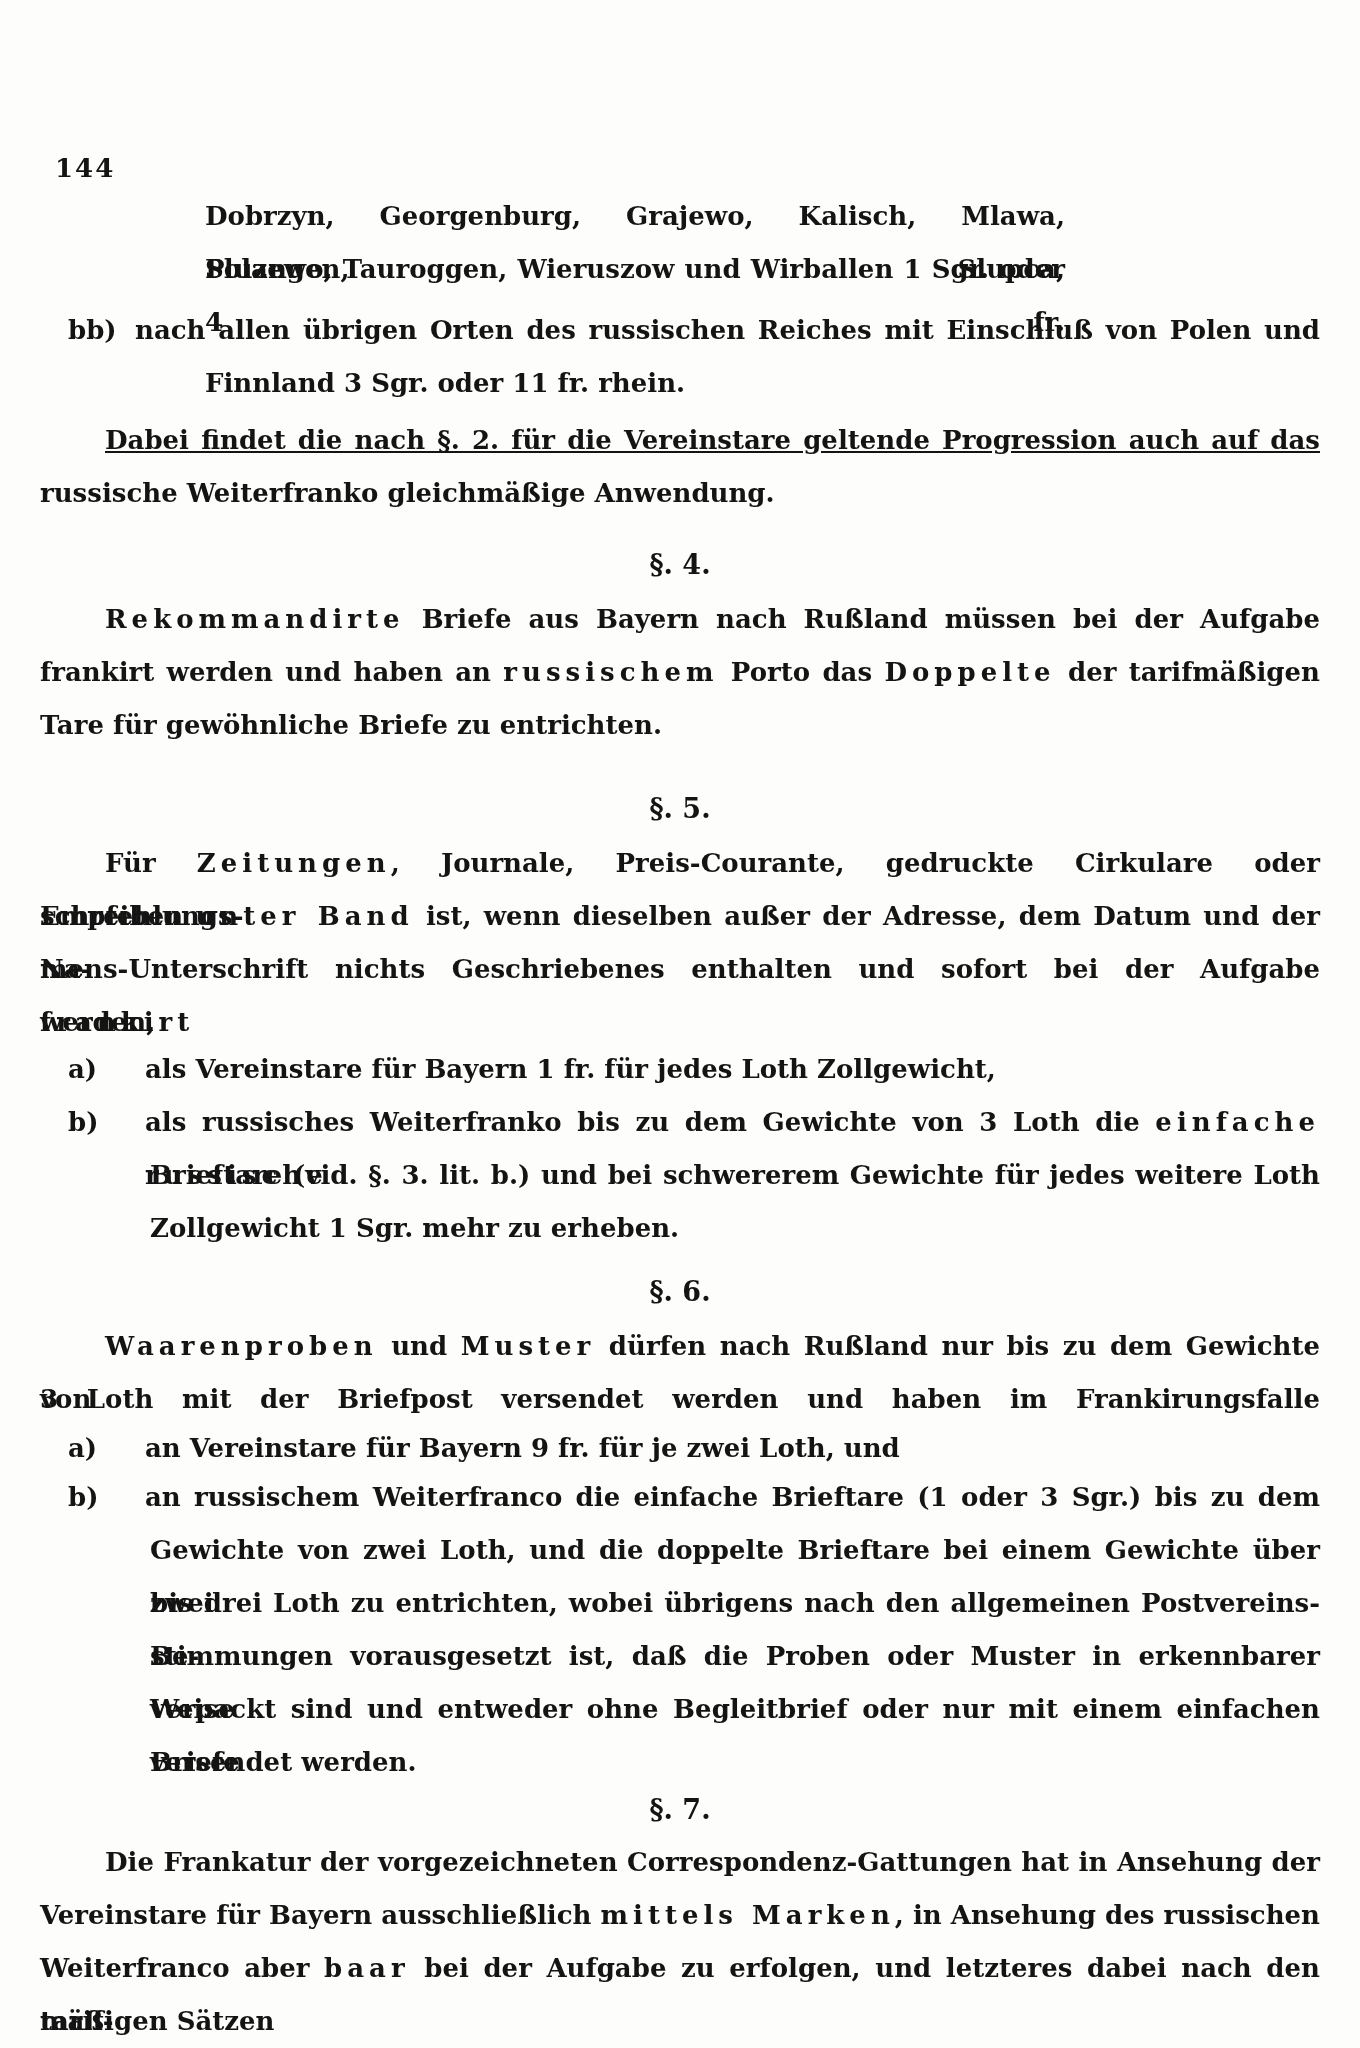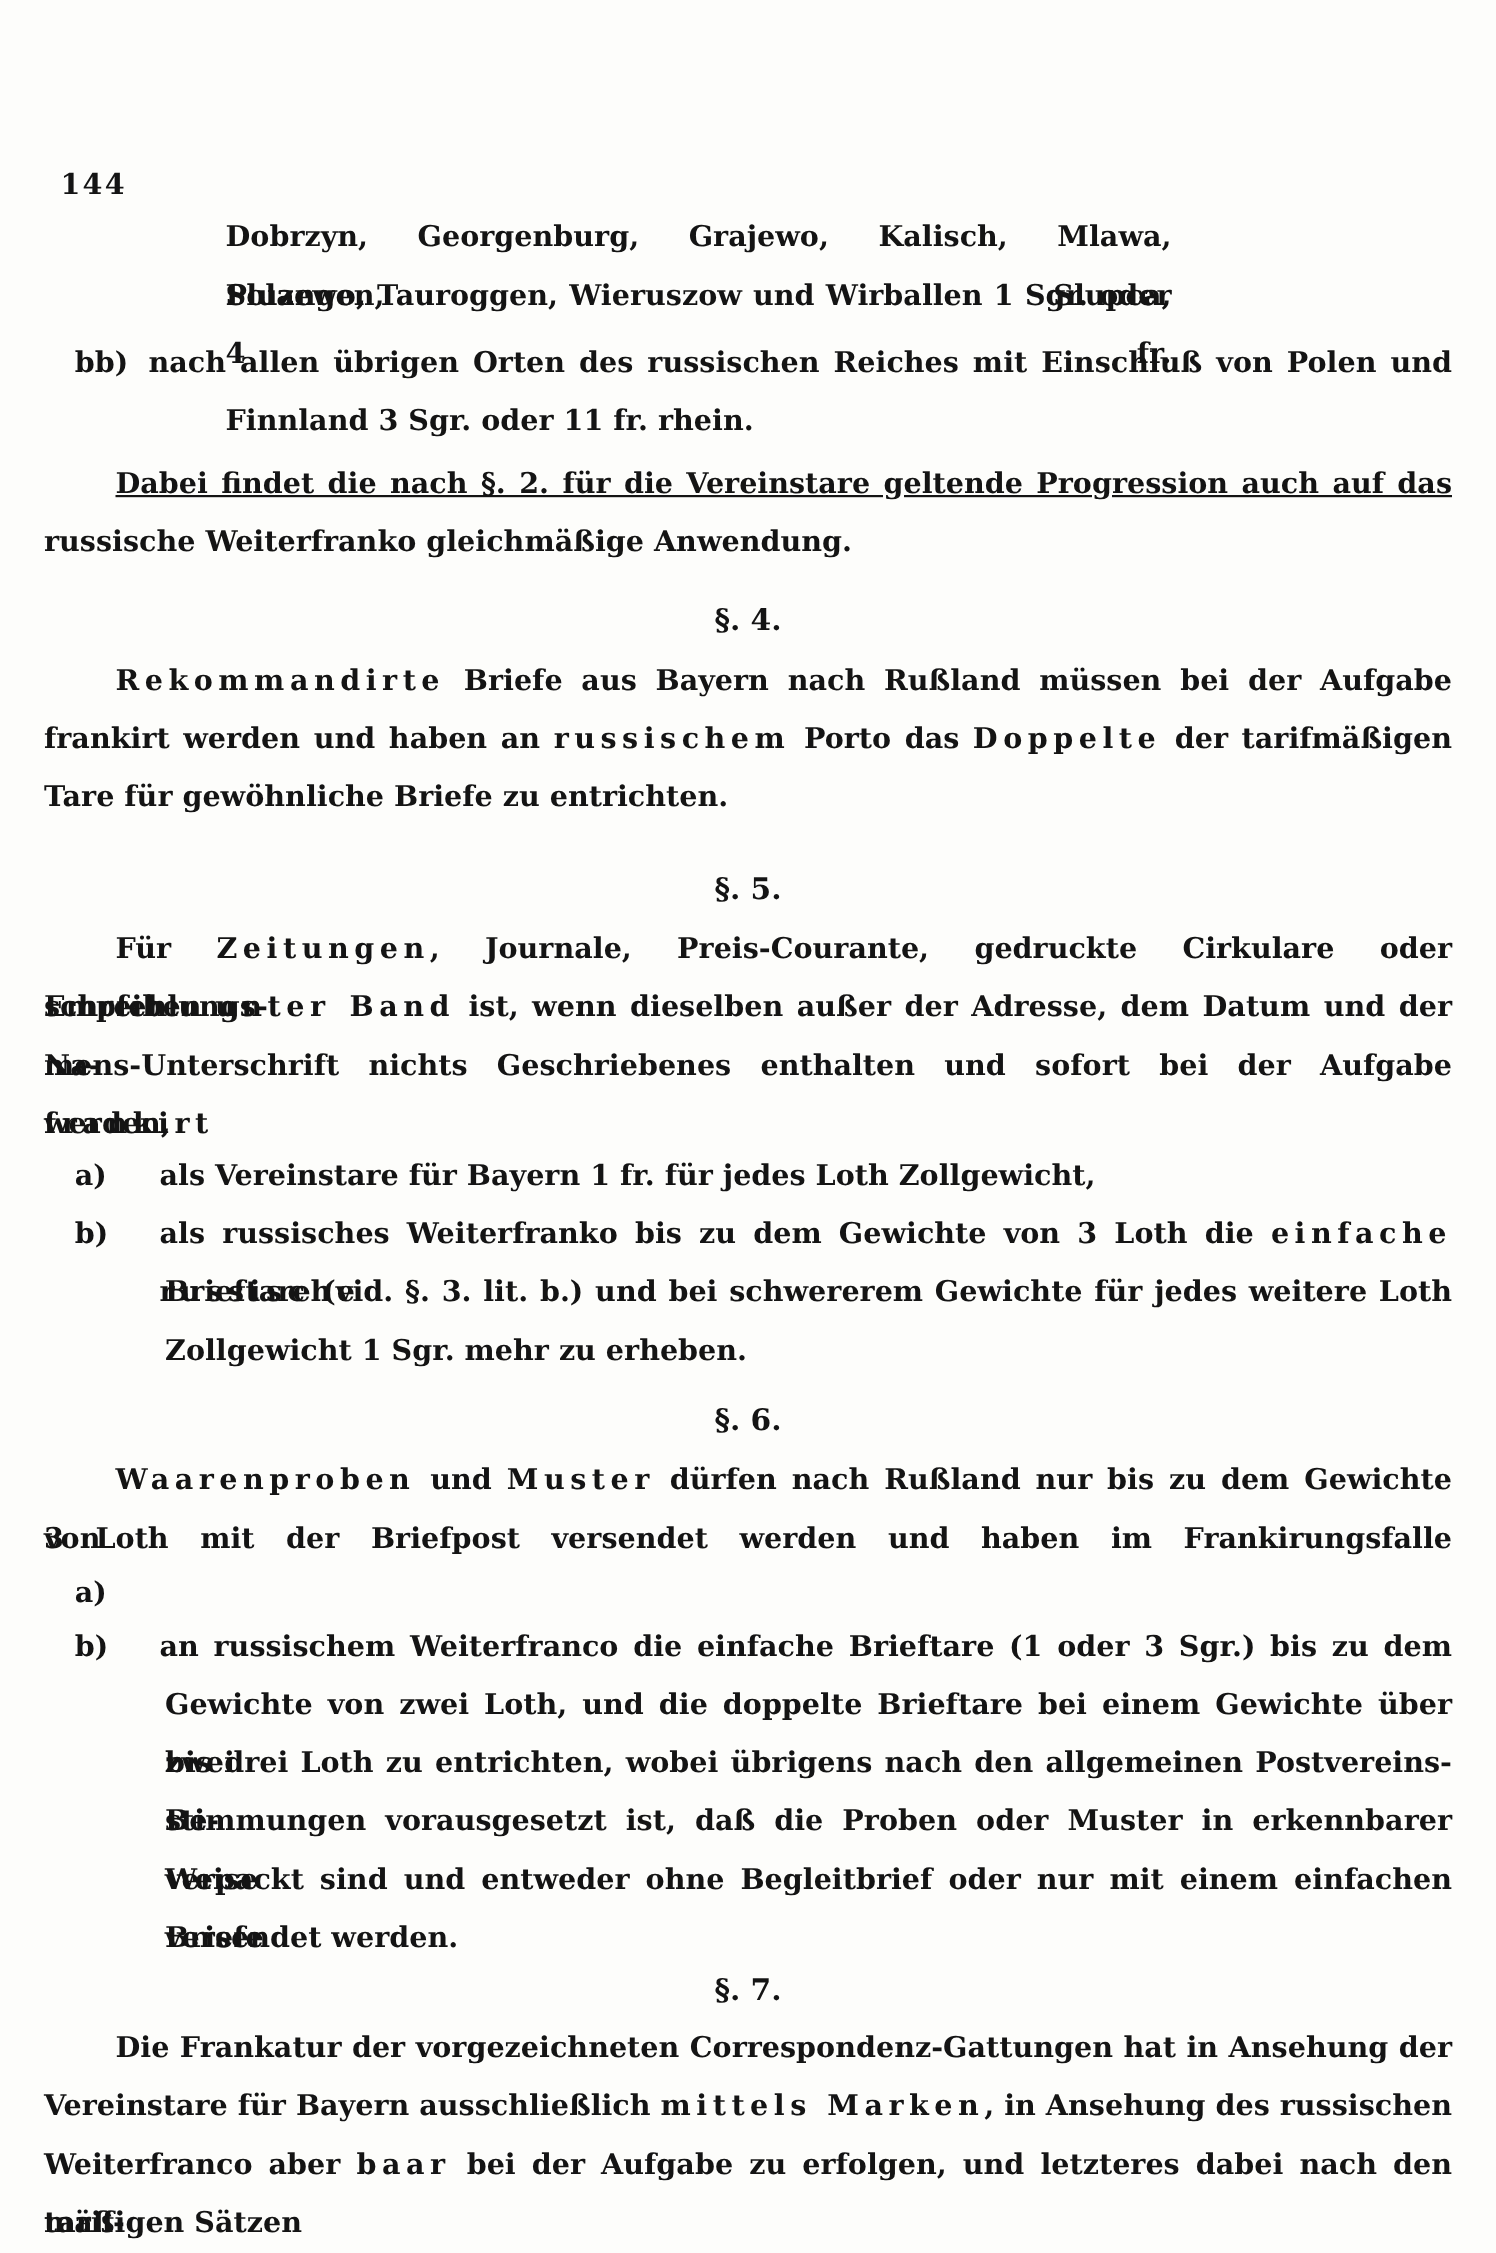--- a/index.html
+++ b/index.html
@@ -73,20 +73,21 @@
     </div>
     <div class="line just cont"><span>Brieftare (vid. §. 3. lit. b.) und bei schwererem Gewichte für jedes weitere Loth</span></div>
     <div class="line wrap cont"><span>Zollgewicht 1 Sgr. mehr zu erheben.</span></div>
 
     <div class="line head h6m">§. 6.</div>
     <div class="line just ind"><span class="sp">Waarenproben</span><span> und </span><span class="sp">Muster</span><span> dürfen nach Rußland nur bis zu dem Gewichte von</span></div>
     <div class="line just"><span>3 Loth mit der Briefpost versendet werden und haben im Frankirungsfalle</span></div>
 
     <div class="line wrap row-item mtm4">
       <span class="hang">a)</span>
+      <span>an Vereinstare für Bayern 9 fr. für je zwei Loth, und</span>
     </div>
 
     <div class="line just row-item mtm4">
       <span class="hang">b)</span>
       <span>an russischem Weiterfranco die einfache Brieftare (1 oder 3 Sgr.) bis zu dem</span>
     </div>
     <div class="line just cont"><span>Gewichte von zwei Loth, und die doppelte Brieftare bei einem Gewichte über zwei</span></div>
     <div class="line just cont"><span>bis drei Loth zu entrichten, wobei übrigens nach den allgemeinen Postvereins-Be-</span></div>
     <div class="line just cont"><span>stimmungen vorausgesetzt ist, daß die Proben oder Muster in erkennbarer Weise</span></div>
     <div class="line just cont"><span>verpackt sind und entweder ohne Begleitbrief oder nur mit einem einfachen Briefe</span></div>

